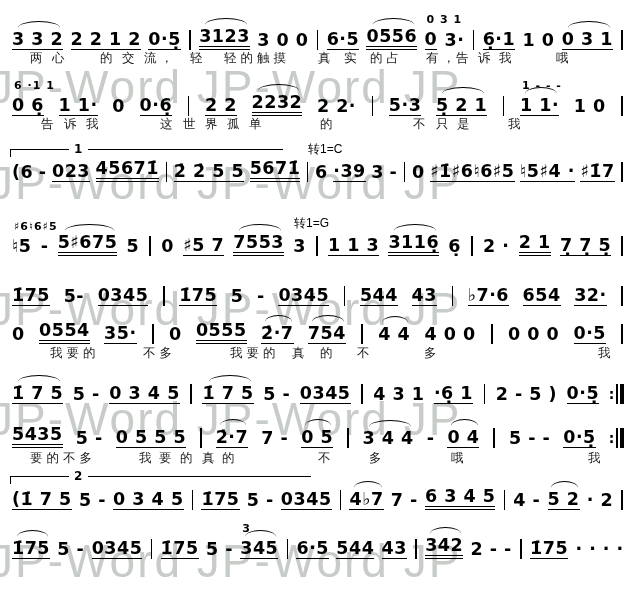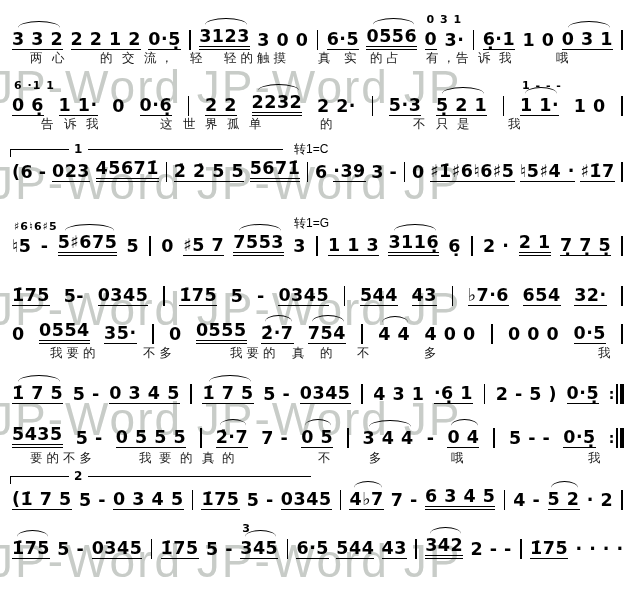--- a/index.html
+++ b/index.html
@@ -70,21 +70,21 @@
 </style>
 </head>
 <body>
 
 <div id="score">
     <div class="wm" style="top: 64px; color: rgb(200, 204, 200);">JP-Word JP-Word JP</div>
     <div class="wm" style="top: 160px; color: rgb(200, 204, 200);">JP-Word JP-Word JP</div>
     <div class="wm" style="top: 286px; color: rgb(200, 204, 200);">JP-Word JP-Word JP</div>
     <div class="wm" style="top: 396px; color: rgb(200, 204, 200);">JP-Word JP-Word JP</div>
     <div class="wm" style="top: 538px; color: rgb(200, 204, 200);">JP-Word JP-Word JP</div>
-    <div class="keychg" style="left: 294px; top: 143px;">转1=C</div>
+    <div class="keychg" style="left: 308px; top: 143px;">转1=C</div>
     <div class="keychg" style="left: 294px; top: 217px;">转1=G</div>
     <div class="sysrow" style="top: 26px;">
       <span class="tok u1 s">3 3 2</span>
       <span class="tok u1">2 2 1 2</span>
       <span class="tok u1">0·5̣</span>
       <span class="bar"></span>
       <span class="tok u2 s">3123</span>
       <span class="tok">3 0 0</span>
       <span class="bar"></span>
       <span class="tok u1">6·5</span>

